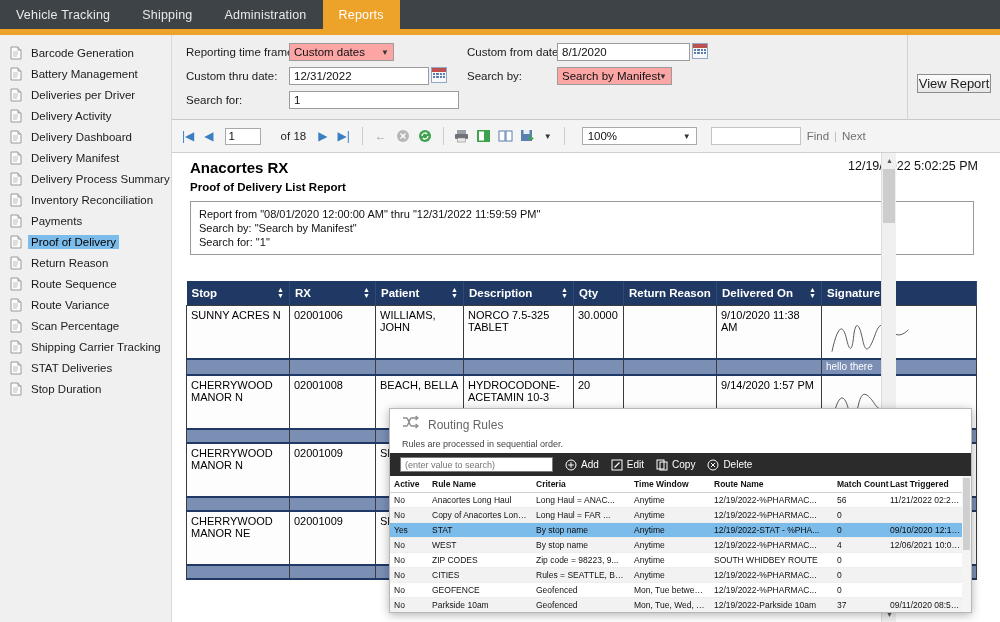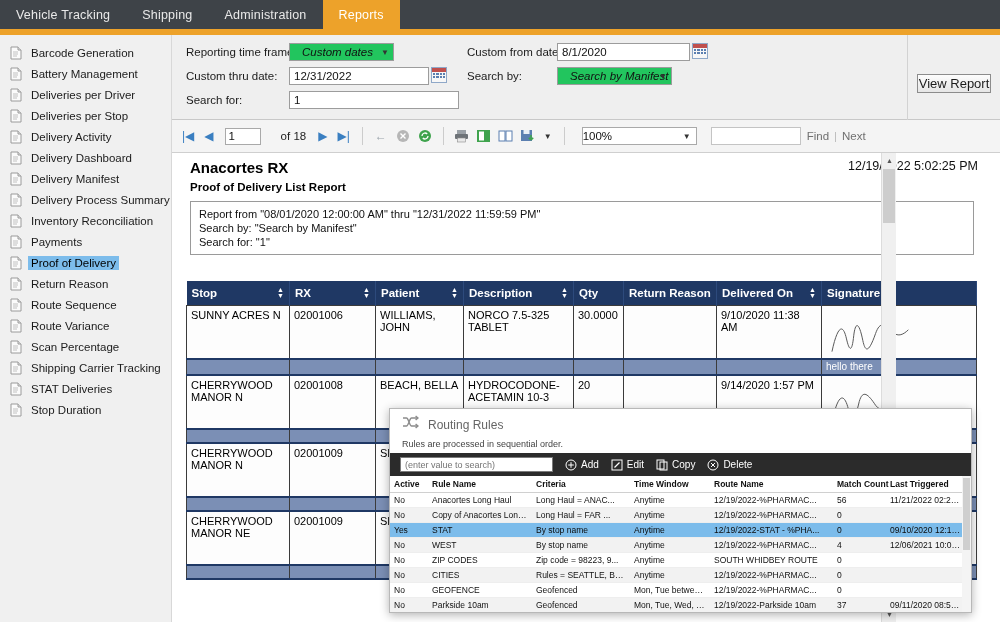--- a/index.html
+++ b/index.html
@@ -96,28 +96,27 @@
     font-size: 11.5px;
     color: #111;
     padding: 1px 4px;
     height: 18px;
     line-height: 16px;
     outline: none;
   }
   .p-select {
     position: absolute;
     border: 1px solid #9c9c9c;
-    background: #22c55e;
+    background: #fca5a5;
     height: 18px;
     font-size: 11.5px;
     color: #111;
     display: flex; align-items: center;
-    padding-left: 12px;
+    padding-left: 4px;
     cursor: pointer;
-    font-style: italic;
   }
   .p-select .chev {
     position: absolute; right: 4px; top: 50%;
     transform: translateY(-50%);
     font-size: 8px; color: #333;
   }
   .cal-btn {
     position: absolute;
     width: 16px; height: 16px;
     cursor: pointer;
@@ -175,20 +174,21 @@
   .tbicon {
     width: 18px; height: 18px;
     display: flex; align-items: center; justify-content: center;
     cursor: pointer;
   }
   .zoom-box {
     width: 115px; height: 18px;
     border: 1px solid #a9a9a9; background: #fff;
     font-size: 11.5px; color: #111;
     display: flex; align-items: center;
+    padding-left: 5px;
     position: relative;
     margin-left: 8px;
     cursor: pointer;
   }
   .zoom-box .chev { position: absolute; right: 5px; font-size: 8px; color: #333; }
   .find-box {
     width: 90px; height: 18px;
     border: 1px solid #c4c4c4; background: #fff;
     margin-left: 10px;
   }
@@ -417,30 +417,20 @@
       </div>
       <div class="side-item">
         <span class="doc-icon">
           <svg width="12" height="14" viewBox="0 0 12 14">
             <path d="M1 1h7l3 3v9H1z" fill="#fbfbfb" stroke="#9a9a9a" stroke-width="1"></path>
             <path d="M8 1v3h3" fill="#e2e2e2" stroke="#9a9a9a" stroke-width="1"></path>
             <path d="M3 6h5M3 8h5M3 10h4" stroke="#b4b4b4" stroke-width=".8"></path>
           </svg>
         </span>
         <span class="lbl">Deliveries per Driver</span>
-      </div>
-      <div class="side-item">
-        <span class="doc-icon">
-          <svg width="12" height="14" viewBox="0 0 12 14">
-            <path d="M1 1h7l3 3v9H1z" fill="#fbfbfb" stroke="#9a9a9a" stroke-width="1"></path>
-            <path d="M8 1v3h3" fill="#e2e2e2" stroke="#9a9a9a" stroke-width="1"></path>
-            <path d="M3 6h5M3 8h5M3 10h4" stroke="#b4b4b4" stroke-width=".8"></path>
-          </svg>
-        </span>
-        <span class="lbl">Deliveries per Stop</span>
       </div>
       <div class="side-item">
         <span class="doc-icon">
           <svg width="12" height="14" viewBox="0 0 12 14">
             <path d="M1 1h7l3 3v9H1z" fill="#fbfbfb" stroke="#9a9a9a" stroke-width="1"></path>
             <path d="M8 1v3h3" fill="#e2e2e2" stroke="#9a9a9a" stroke-width="1"></path>
             <path d="M3 6h5M3 8h5M3 10h4" stroke="#b4b4b4" stroke-width=".8"></path>
           </svg>
         </span>
         <span class="lbl">Delivery Activity</span>

